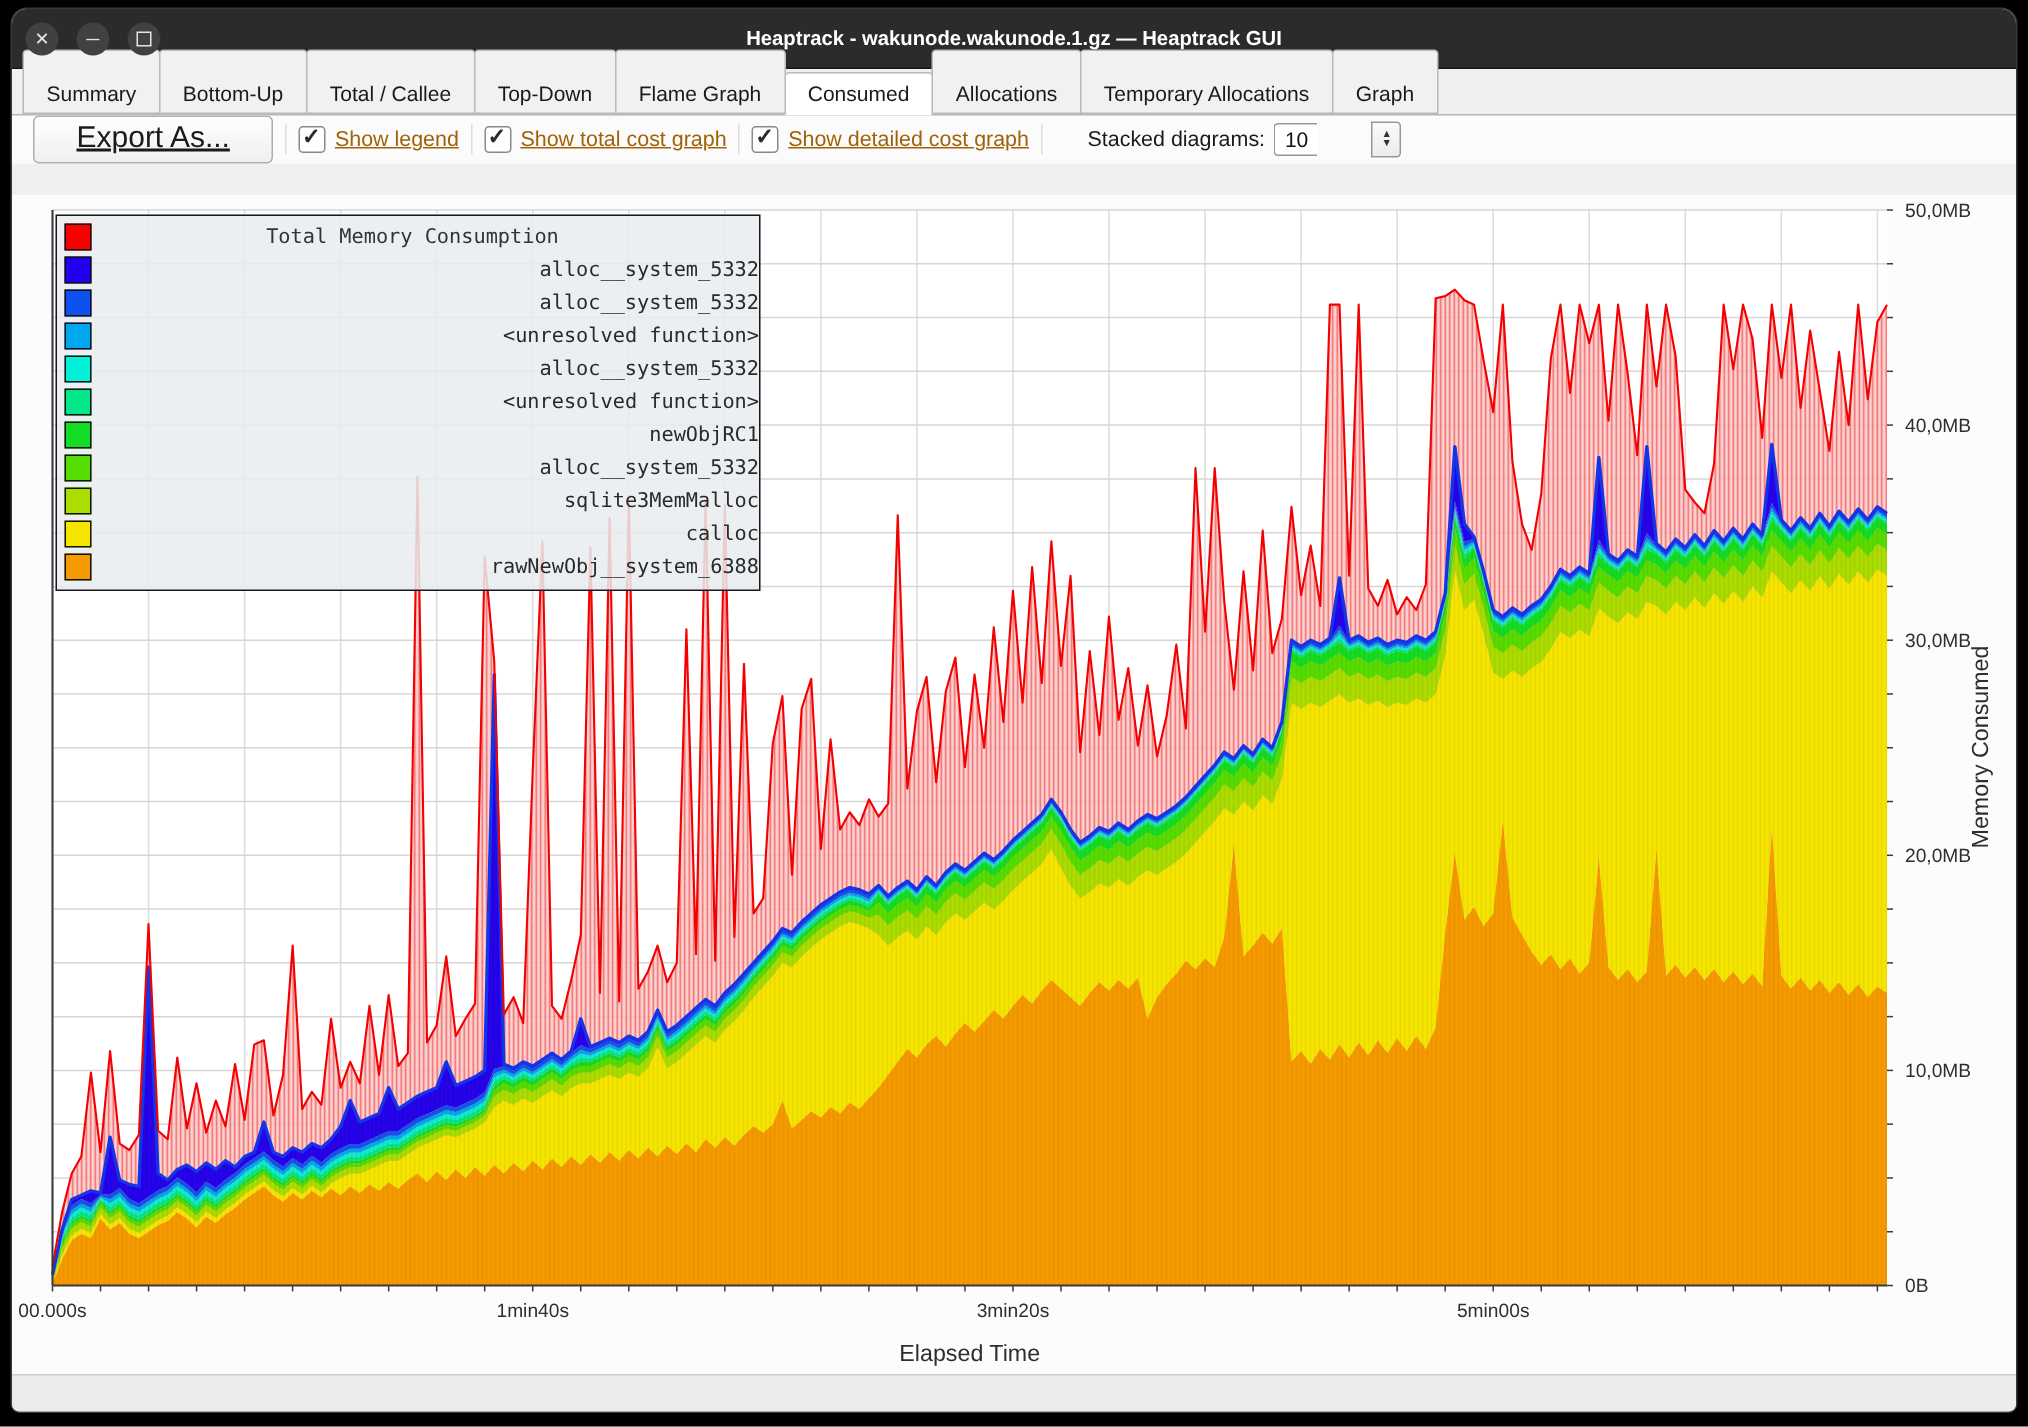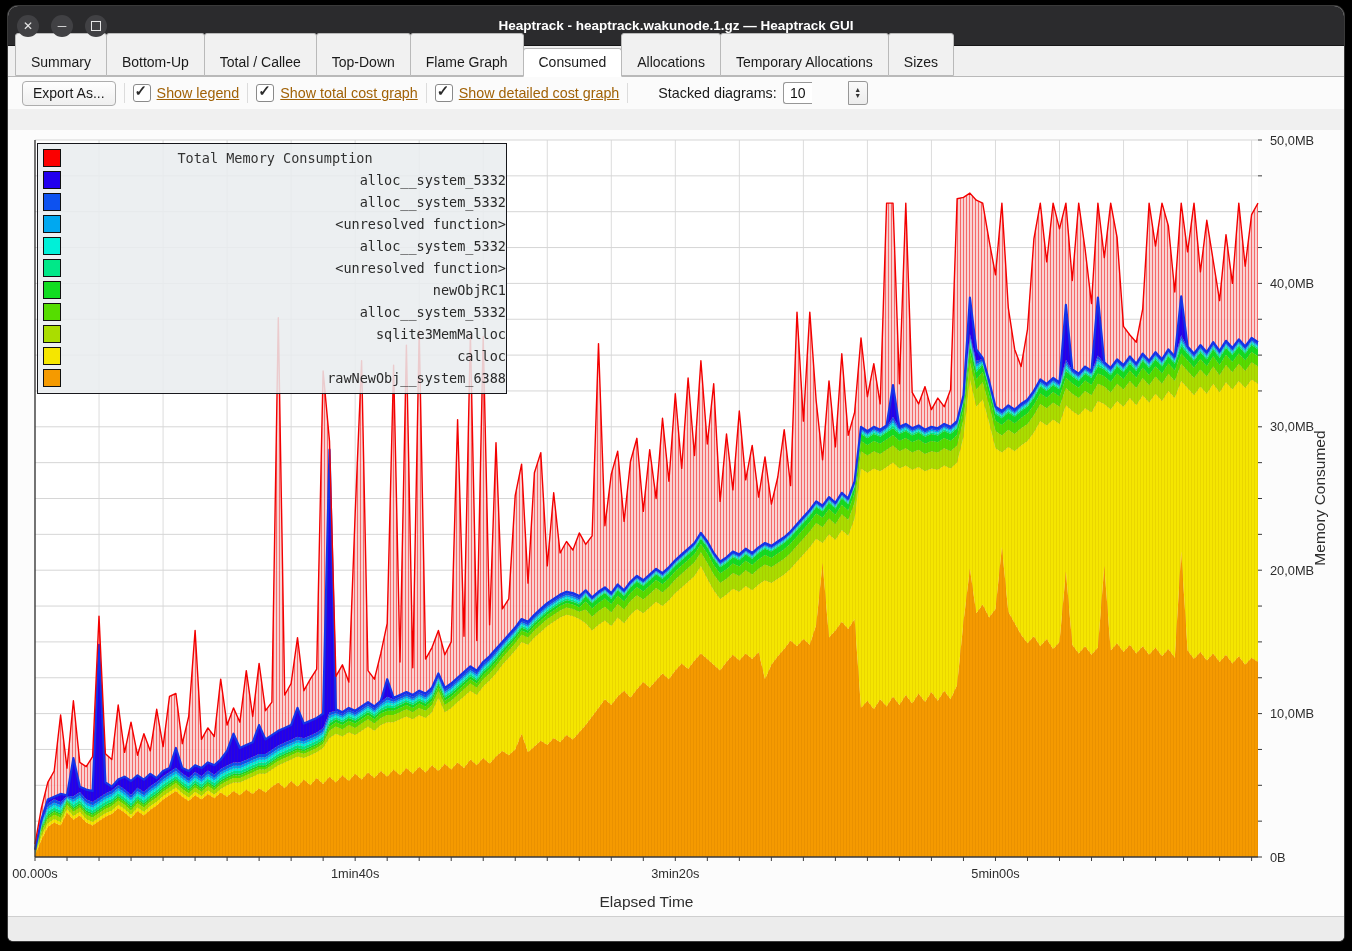--- a/index.html
+++ b/index.html
@@ -24,21 +24,21 @@
   
   .tabbar{height:30px;background:#f0f0f0;border-bottom:1px solid #b9b9b9;display:flex;
           align-items:flex-end;padding-left:7px;position:relative;z-index:1;}
   .tab{font-size:14px;color:#1a1a1a;background:#f1f1f1;border:1px solid #b9b9b9;
        border-radius:3px 3px 0 0;padding:20px 15px 5px;margin-right:-1px;position:relative;}
   .tab.active{background:#ffffff;border-bottom:1px solid #ffffff;margin-bottom:-1px;
               padding:5px 15px 6px;z-index:3;}
   
   .toolbar{height:32px;background:#fbfbfb;display:flex;align-items:center;padding-left:14px;}
   .btn{border:1px solid #adadad;border-radius:4px;background:linear-gradient(#fefefe,#efefef);
-       padding:3px 10px 4px;font-size:14px;color:#1a1a1a;}
+       padding:3px 28px 4px;font-size:20px;color:#1a1a1a;text-decoration:underline;}
   .sep{width:1px;height:20px;background:#dcdcdc;margin:0 8px;flex:none;}
   .cb-group{display:flex;align-items:center;}
   .checkbox{width:16px;height:16px;border:1px solid #8a8a8a;border-radius:3px;background:#fff;
             position:relative;margin-right:6px;flex:none;}
   .checkbox.checked::after{content:"✓";position:absolute;left:1px;top:-3px;font-size:15px;
             font-weight:bold;color:#2b2b2b;}
   .cb-label{font-size:14.3px;color:#a16207;text-decoration:underline;}
   .spin-label{font-size:14.3px;color:#1a1a1a;margin-right:6px;margin-left:22px;}
   .spin{display:flex;align-items:center;gap:36px;}
   .spin-field{width:28px;height:20px;border:1px solid #979797;border-right:none;
@@ -71,34 +71,34 @@
 <div class="window">
 
   <div class="titlebar">
     <div id="winbtns" style="display: flex;">
         <span class="winbtn">✕</span>
         <span class="winbtn">─</span>
         <span class="winbtn">
           <span class="maxbox"></span>
         </span>
       </div>
-    <div class="wtitle">Heaptrack - heaptrack.wakunode.1.gz — Heaptrack GUI</div>
+    <div class="wtitle">Heaptrack - wakunode.wakunode.1.gz — Heaptrack GUI</div>
   </div>
 
 
   <div class="tabbar" id="tabbar">
       <span class="tab">Summary</span>
       <span class="tab">Bottom-Up</span>
       <span class="tab">Total / Callee</span>
       <span class="tab">Top-Down</span>
       <span class="tab">Flame Graph</span>
       <span class="tab active">Consumed</span>
       <span class="tab">Allocations</span>
       <span class="tab">Temporary Allocations</span>
-      <span class="tab">Sizes</span>
+      <span class="tab">Graph</span>
     </div>
 
   <div class="toolbar">
     <button class="btn">Export As...</button>
     <span class="sep"></span>
     <span class="cb-group">
       <span class="checkbox checked"></span>
       <span class="cb-label">Show legend</span>
     </span>
     <span class="sep"></span>

